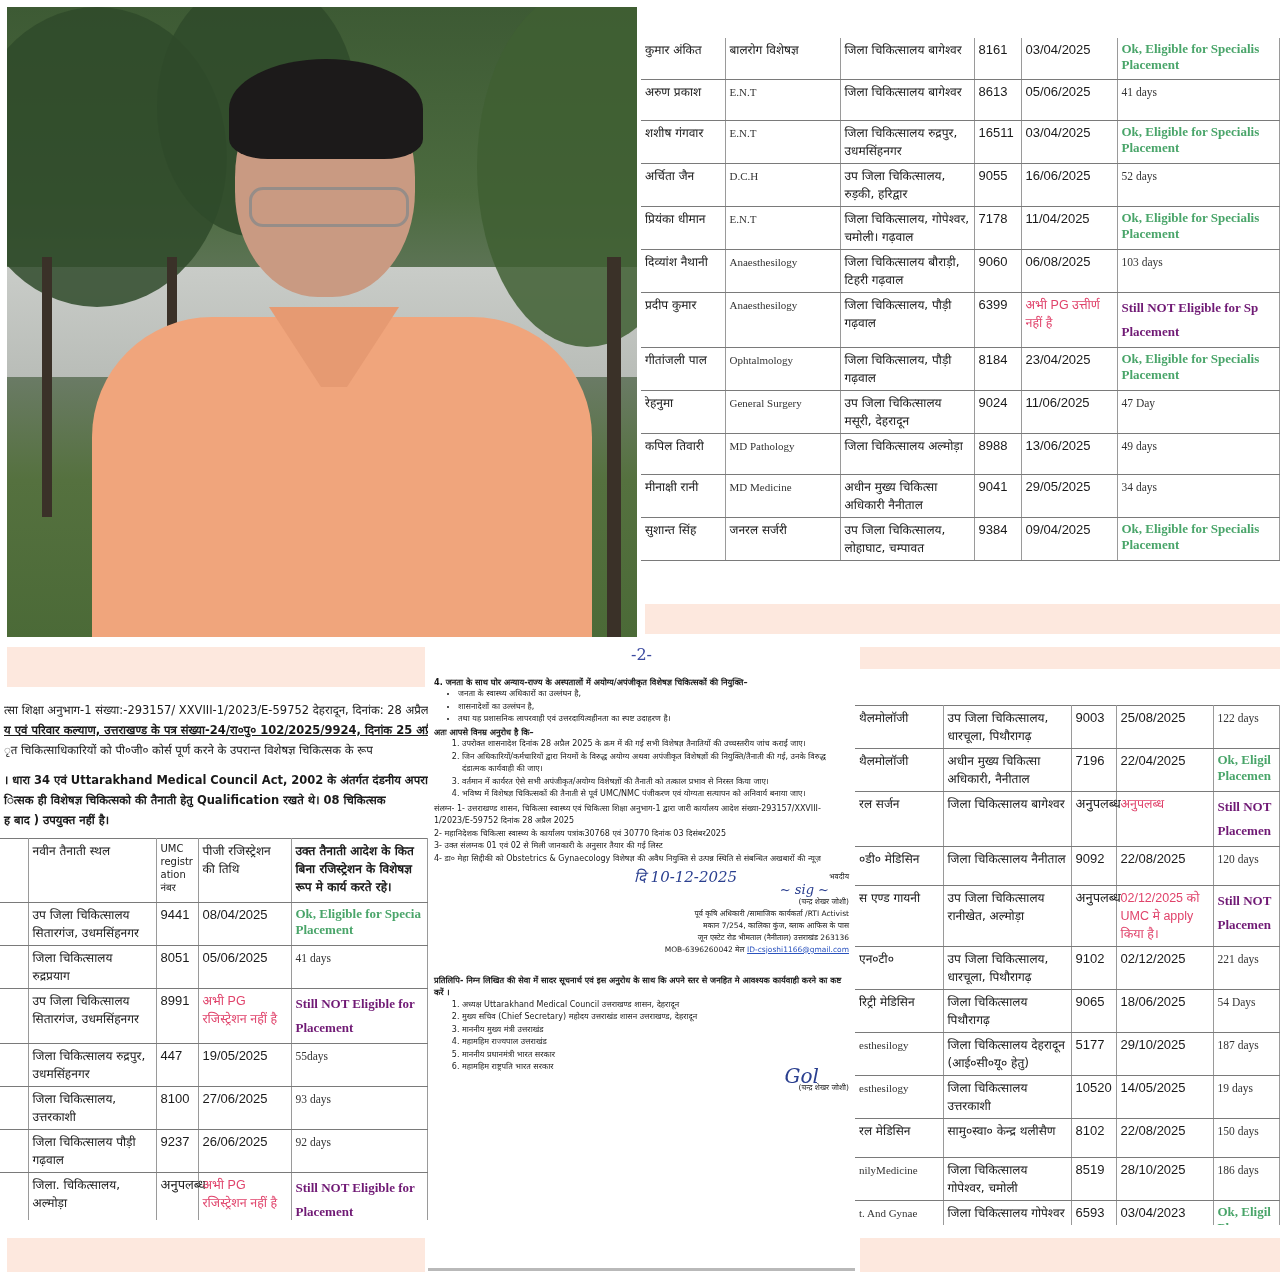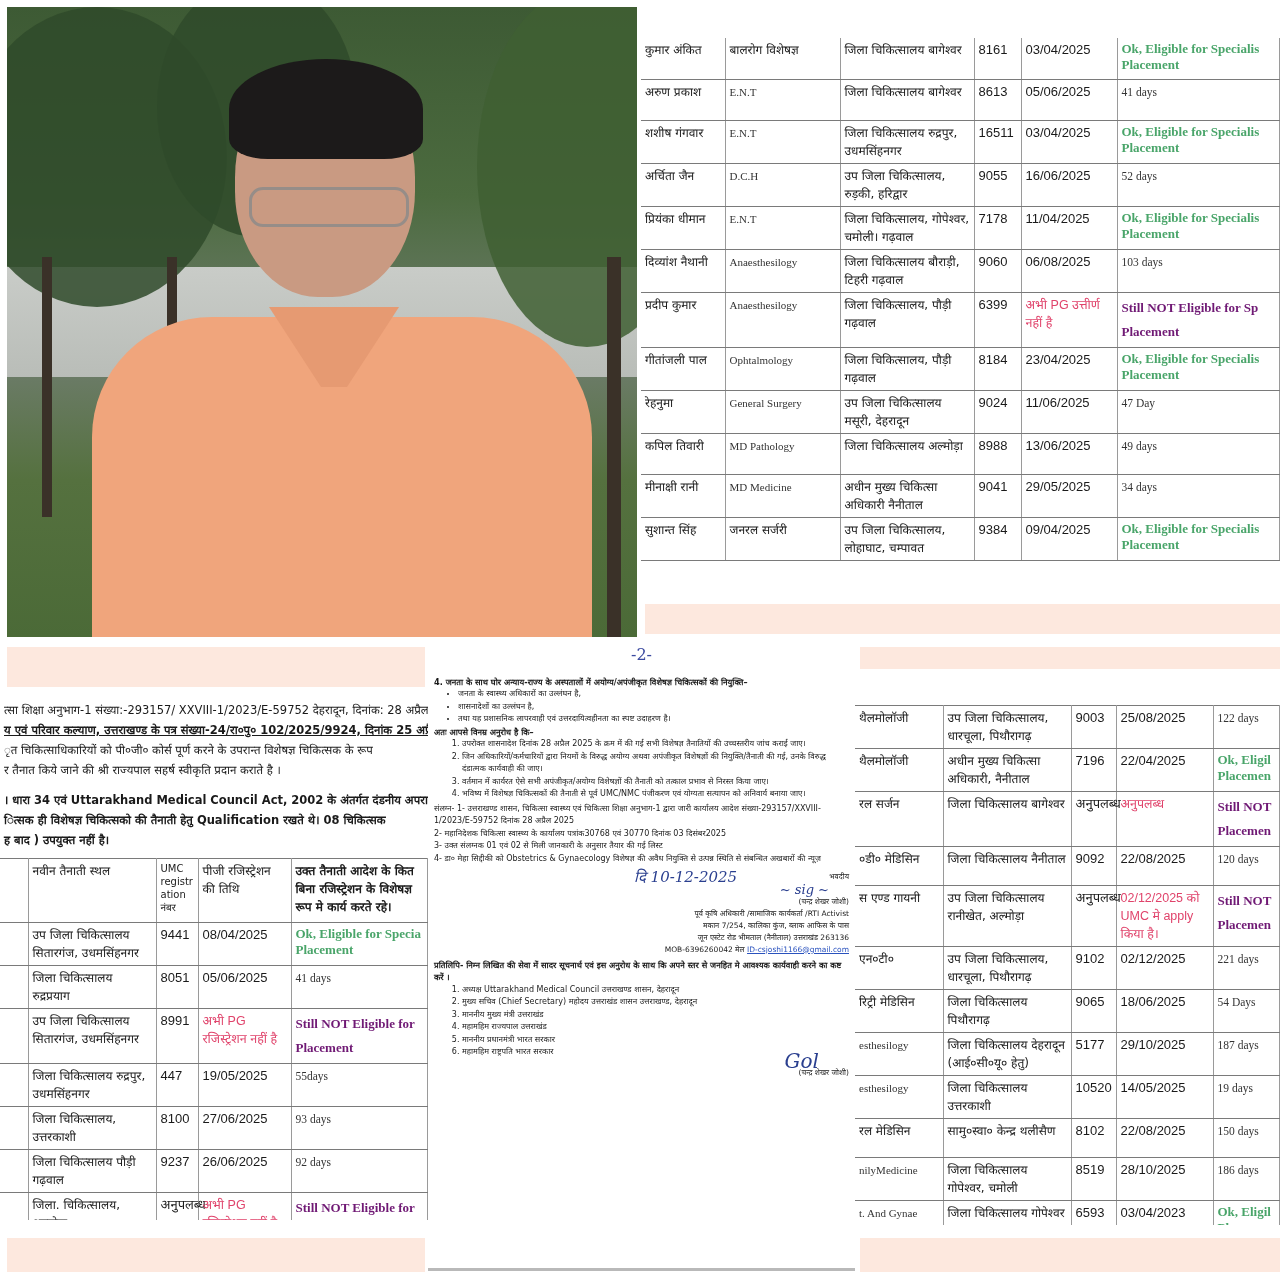--- a/index.html
+++ b/index.html
@@ -176,21 +176,20 @@
   </table>
 </div>
 <div class="strip" style="left:645px;top:604px;width:635px;height:30px"></div>
 
 <div class="strip" style="left:7px;top:647px;width:418px;height:40px"></div>
 <div id="bl" class="panel">
   <div class="para">
     <div>त्सा शिक्षा अनुभाग-1 संख्या:-293157/ XXVIII-1/2023/E-59752 देहरादून, दिनांक: 28 अप्रैल, :</div>
     <div style="font-weight:bold;text-decoration:underline">य एवं परिवार कल्याण, उत्तराखण्ड के पत्र संख्या-24/रा०पु० 102/2025/9924, दिनांक 25 अप्रैल,</div>
     <div>ृत चिकित्साधिकारियों को पी०जी० कोर्स पूर्ण करने के उपरान्त विशेषज्ञ चिकित्सक के रूप</div>
-    <div>र तैनात किये जाने की श्री राज्यपाल सहर्ष स्वीकृति प्रदान कराते है ।</div>
   </div>
   <div class="para" style="margin-top:10px;font-weight:bold">
     <div>। धारा 34 एवं  Uttarakhand Medical Council Act, 2002 के अंतर्गत दंडनीय अपराध है।</div>
     <div>ित्सक ही विशेषज्ञ चिकित्सको की तैनाती हेतु Qualification रखते थे। 08 चिकित्सक</div>
     <div>ह बाद ) उपयुक्त नहीं है।</div>
   </div>
   <table style="border-top:1.5px solid #7a7a7a">
     <colgroup>
         <col style="width:28px">
         <col style="width:128px">
@@ -286,21 +285,21 @@
     <span style="font-size:7.5px">भवदीय</span>
   </div>
   <div class="addr">
     <div class="sign" style="font-size:13px;margin-right:20px">~ sig ~</div>
     <div>(चन्द्र शेखर जोशी)</div>
     <div>पूर्व कृषि अधिकारी /सामाजिक कार्यकर्ता /RTI Activist</div>
     <div>मकान 7/254, कालिका कुंज, ब्लाक आफिस के पास</div>
     <div>जून एस्टेट रोड भीमताल (नैनीताल) उत्तराखंड 263136</div>
     <div><span>MOB-6396260042 मेल </span><span class="link">ID-csjoshi1166@gmail.com</span></div>
   </div>
-  <div class="head" style="margin-top:3px">प्रतिलिपि- निम्न लिखित की सेवा में सादर सूचनार्थ एवं इस अनुरोध के साथ कि अपने स्तर से जनहित मे आवश्यक कार्यवाही करने का कष्ट करें ।</div>
+  <div class="head" style="margin-top:18px">प्रतिलिपि- निम्न लिखित की सेवा में सादर सूचनार्थ एवं इस अनुरोध के साथ कि अपने स्तर से जनहित मे आवश्यक कार्यवाही करने का कष्ट करें ।</div>
   <ol>
     <li>अध्यक्ष  Uttarakhand Medical Council उत्तराखण्ड शासन, देहरादून</li>
     <li>मुख्य सचिव (Chief Secretary) महोदय उत्तराखंड शासन उत्तराखण्ड, देहरादून</li>
     <li>माननीय मुख्य मंत्री उत्तराखंड</li>
     <li>महामहिम राज्यपाल उत्तराखंड</li>
     <li>माननीय प्रधानमंत्री भारत सरकार</li>
     <li>महामहिम राष्ट्रपति भारत सरकार</li>
   </ol>
   <div class="addr" style="margin-top:-4px">
     <div class="sign" style="font-size:20px;margin-right:30px">Gol</div>

